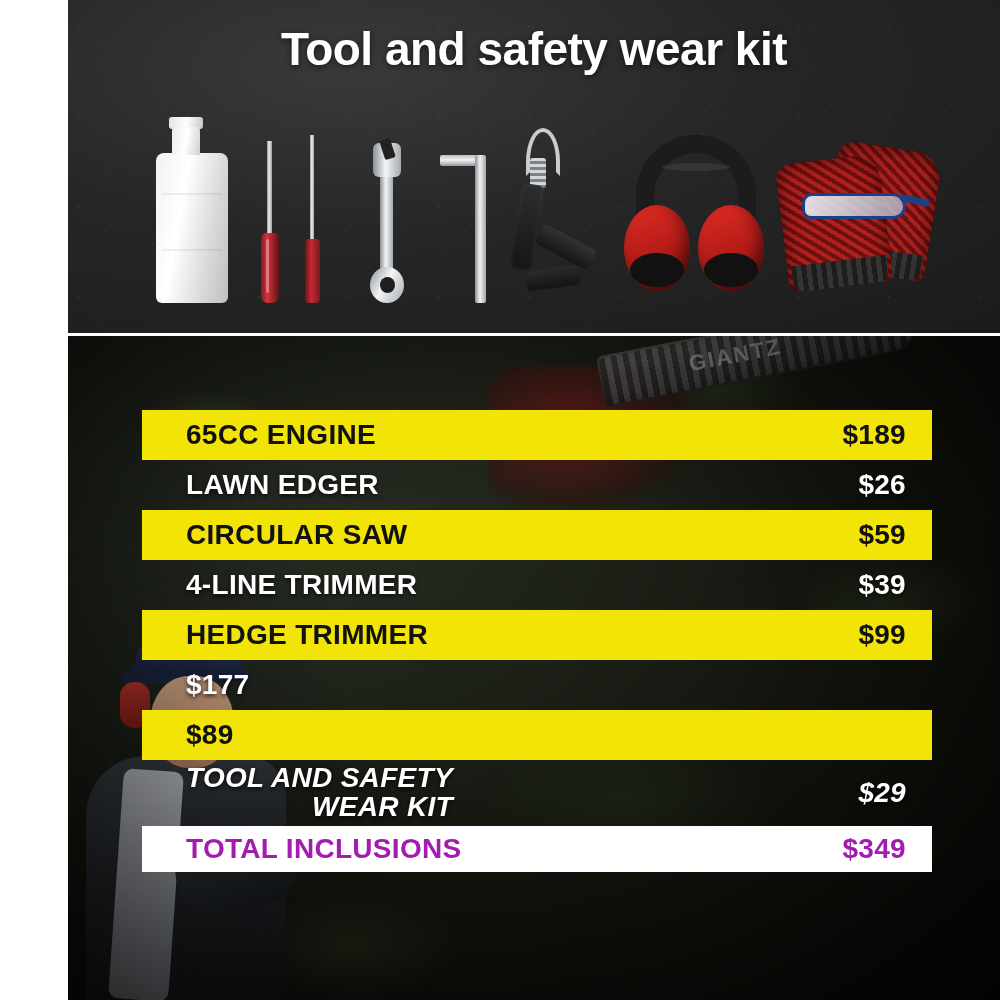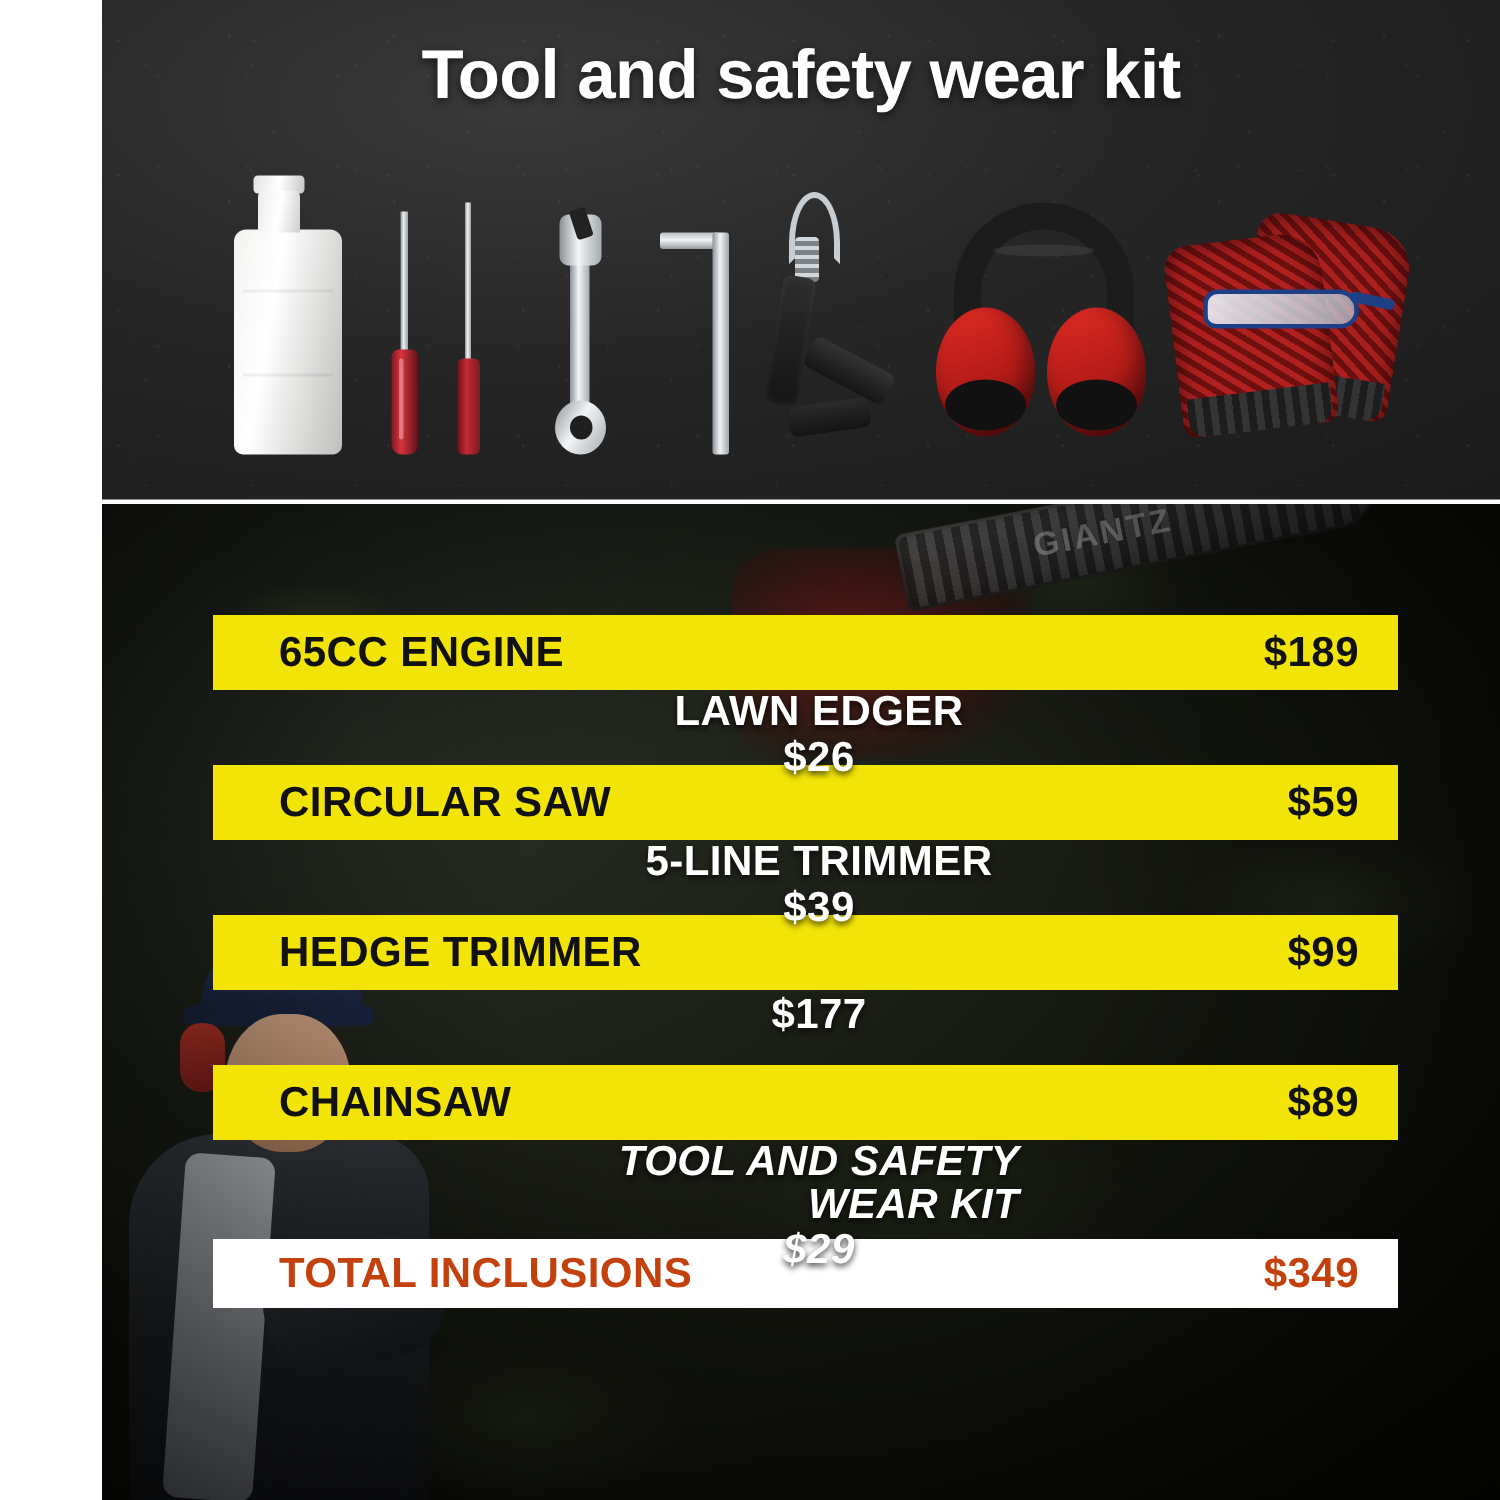--- a/index.html
+++ b/index.html
@@ -592,30 +592,29 @@
     letter-spacing: 0.3px;
   }
   .row.hl {
     background: #f2e406;
     color: #111111;
   }
   .row.plain {
     background: transparent;
     color: #ffffff;
     text-shadow: 0 2px 4px rgba(0,0,0,0.75);
-    flex-direction: column;
   }
   .row.tall {
     height: 66px;
     align-items: center;
     font-style: italic;
   }
   .row.total {
     background: #ffffff;
-    color: #c2410c;
+    color: #a21caf;
     height: 46px;
   }
   .row .label {
     white-space: pre-line;
     line-height: 1.02;
     text-align: right;
   }
   .row .price {
     white-space: nowrap;
   }
@@ -729,35 +728,34 @@
         <span class="label">LAWN EDGER</span>
         <span class="price">$26</span>
       </div>
 
       <div class="row hl">
         <span class="label">CIRCULAR SAW</span>
         <span class="price">$59</span>
       </div>
 
       <div class="row plain">
-        <span class="label">5-LINE TRIMMER</span>
+        <span class="label">4-LINE TRIMMER</span>
         <span class="price">$39</span>
       </div>
 
       <div class="row hl">
         <span class="label">HEDGE TRIMMER</span>
         <span class="price">$99</span>
       </div>
 
       <div class="row plain">
         <span class="price">$177</span>
       </div>
 
       <div class="row hl">
-        <span class="label">CHAINSAW</span>
         <span class="price">$89</span>
       </div>
 
       <div class="row plain tall">
         <span class="label">TOOL AND SAFETY
 WEAR KIT</span>
         <span class="price">$29</span>
       </div>
 
       <div class="row total">

